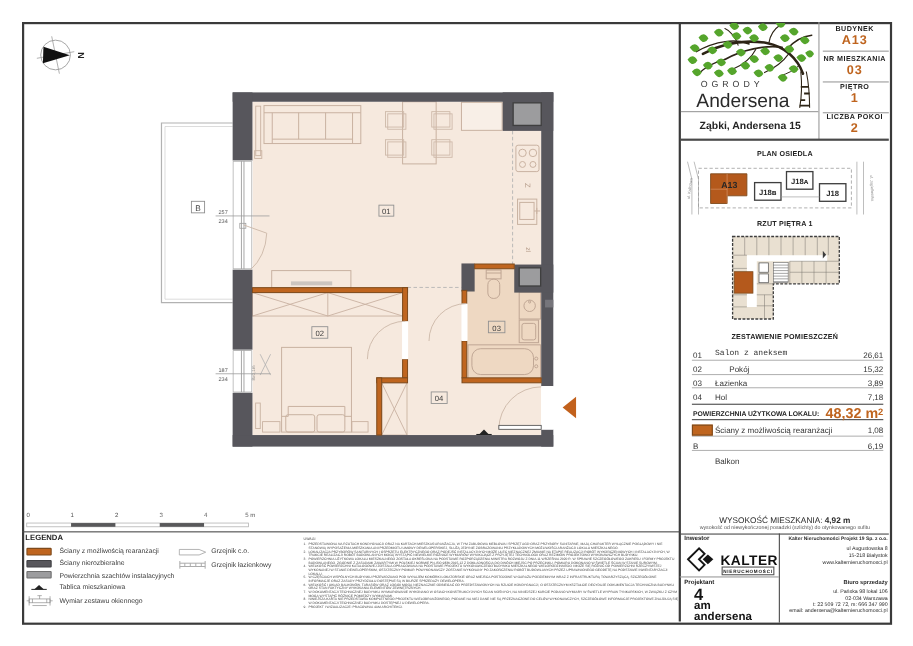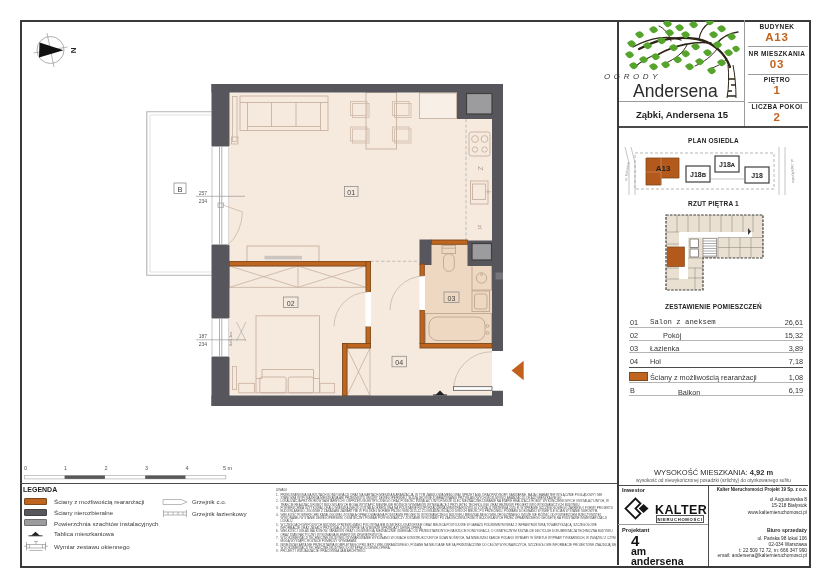--- a/index.html
+++ b/index.html
@@ -333,21 +333,21 @@
 <path d="M 105 31 q 5 -6 9 1 q -4 7 -9 -1 Z"></path>
         <path d="M 90 13 q 5 -6 9 1 q -4 7 -9 -1 Z"></path>
 </g>
 
 <g>
 <path d="M 109 44 C 110 54 110 66 108 77 M 114 44 C 116 54 117 66 117 77" stroke="#2d2416" stroke-width="1" fill="none"></path>
 <path d="M 109 58 h 7 M 112 64 h 5 M 109 70 h 4 M 108 75 h 9" stroke="#2d2416" stroke-width="1.6" fill="none"></path>
 </g>
 </svg>
 
-<div class="abs" style="left:604px;top:72px;font-size:8px;letter-spacing:3.6px;color:#3a3a3a;font-style:italic;">OGRODY</div>
+<div class="abs" style="left:637px;top:72px;font-size:8px;letter-spacing:3.6px;color:#3a3a3a;">OGRODY</div>
 
 <div class="abs" style="left:633px;top:81px;font-size:17.5px;color:#2b2b2b;">Andersena</div>
 
 <div class="abs" style="left:744px;top:20px;width:1px;height:106.5px;background:#9b9b9b;"></div>
 
 <div class="abs" style="left:619px;top:101px;width:125px;height:1px;background:#9b9b9b;"></div>
 
 <div class="abs" style="left:619px;top:108.5px;width:126px;text-align:center;font-size:9.5px;font-weight:bold;color:#232323;">Ząbki, Andersena 15</div>
 
 <div class="abs" style="left:619px;top:126.2px;width:189px;height:1.4px;background:#4a4a4a;"></div>
@@ -466,30 +466,34 @@
         <span style="position:absolute;left:21px;top:3px;">Łazienka</span>
         <span style="position:absolute;right:0;top:3px;">3,89</span>
  </div>
 
  <div style="position:relative;height:13.5px;border-bottom:1.4px solid #4a4a4a;">
   <span style="position:absolute;left:1px;top:3.5px;">04</span>
         <span style="position:absolute;left:21px;top:3.5px;">Hol</span>
         <span style="position:absolute;right:0;top:3.5px;">7,18</span>
  </div>
 
+ <div style="position:relative;height:13.4px;border-bottom:1.4px solid #4a4a4a;">
+  <span style="position:absolute;left:1px;top:5px;font-weight:bold;font-size:6.2px;color:#232323;">POWIERZCHNIA UŻYTKOWA LOKALU:</span>
+  <span style="position:absolute;right:0;top:0px;font-weight:bold;font-size:13px;color:#bf641e;">48,32 m<span style="font-size:8.5px;vertical-align:2.5px;">2</span></span>
+ </div>
 
  <div style="position:relative;height:13.8px;border-bottom:1px solid #b5b5b5;">
   <span style="position:absolute;left:0;top:3.8px;width:17px;height:7.5px;background:#bf651f;border:1px solid #7d4a1c;"></span>
   <span style="position:absolute;left:21px;top:4.8px;">Ściany z możliwością rearanżacji</span>
         <span style="position:absolute;right:0;top:4.8px;">1,08</span>
  </div>
 
  <div style="position:relative;height:11.8px;border-bottom:1px solid #b5b5b5;">
   <span style="position:absolute;left:1px;top:3.4px;">B</span>
-        <span style="position:absolute;left:21px;top:5px;margin-left:28px;">Balkon</span>
+        <span style="position:absolute;left:21px;top:18px;">Balkon</span>
         <span style="position:absolute;right:0;top:3.4px;">6,19</span>
  </div>
 </div>
 
 <div class="abs" style="left:619px;top:468px;width:189px;text-align:center;font-size:7.5px;color:#2b2b2b;">WYSOKOŚĆ MIESZKANIA: <b>4,92 m</b></div>
 
 <div class="abs" style="left:619px;top:477.5px;width:189px;text-align:center;font-size:4.8px;color:#555;">wysokość od niewykończonej posadzki (szlichty) do otynkowanego sufitu</div>
 
 <div class="abs" style="left:619px;top:484.6px;width:189px;height:1.4px;background:#4a4a4a;"></div>
 

